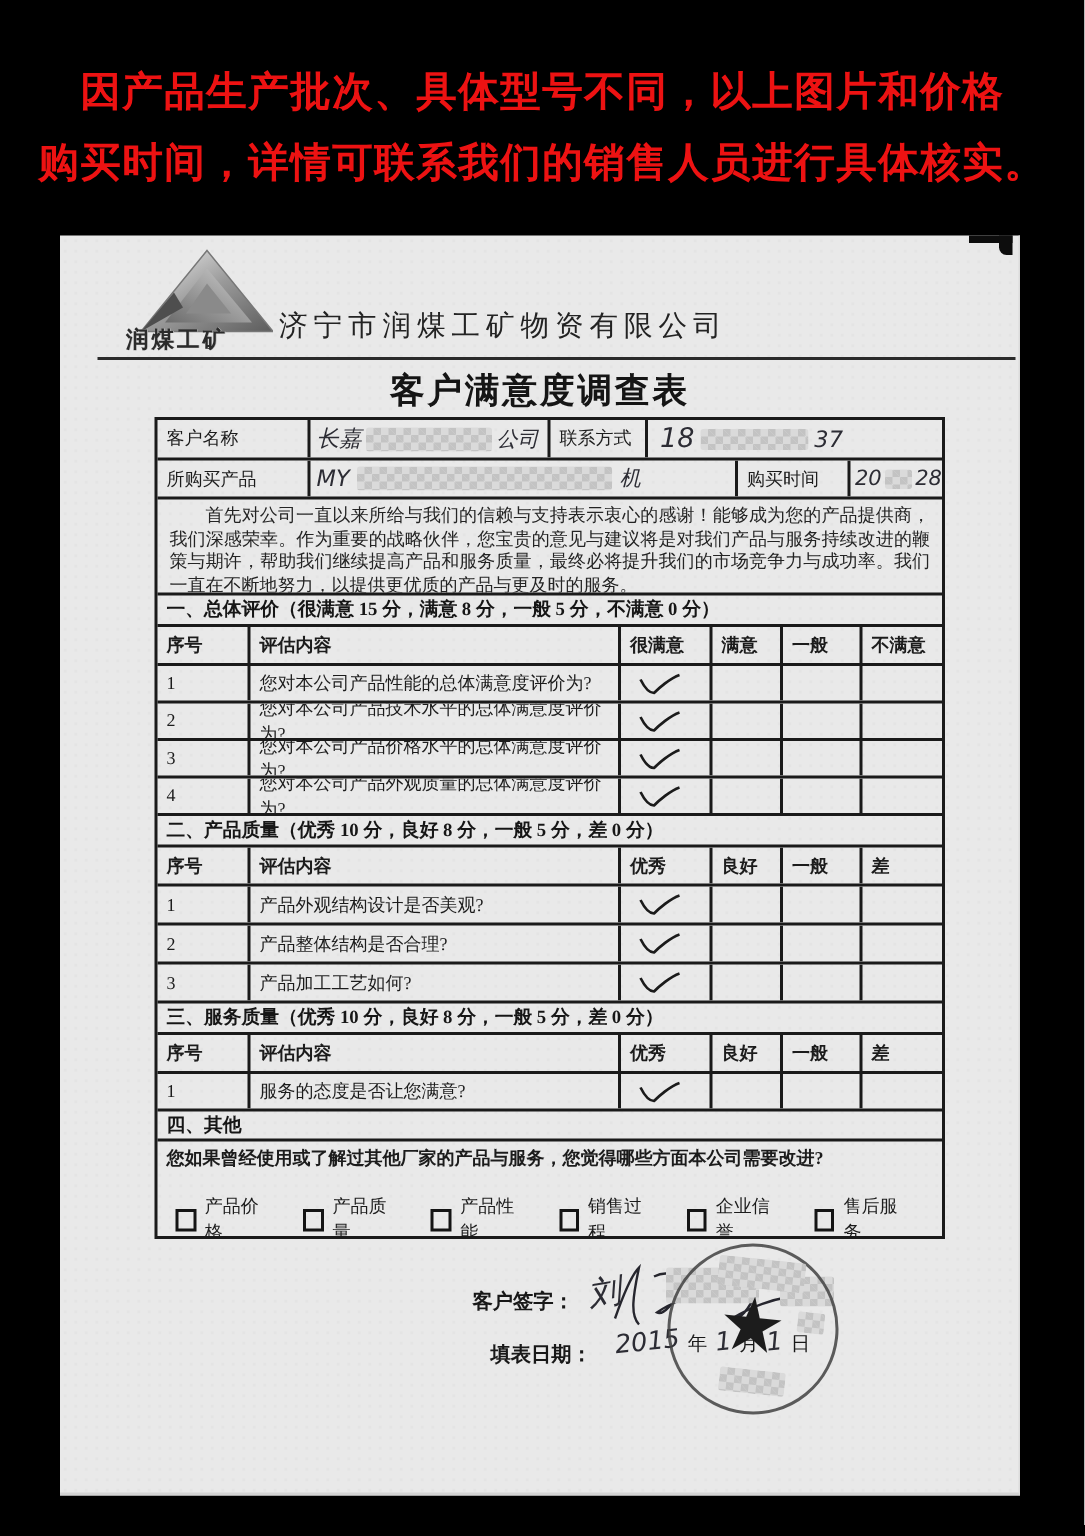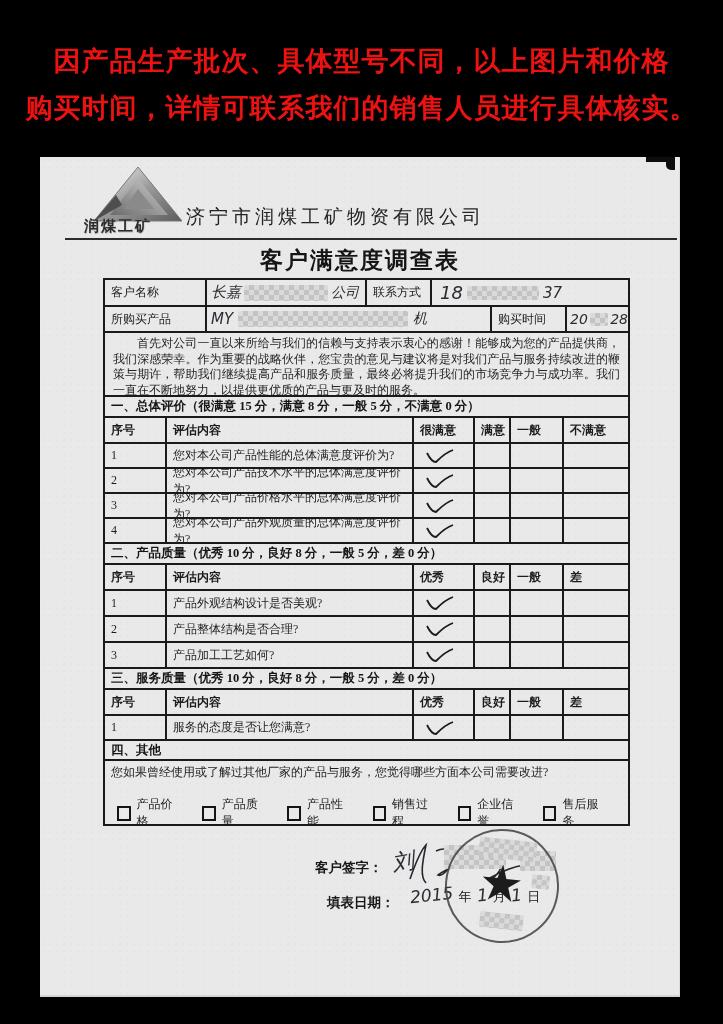--- a/index.html
+++ b/index.html
@@ -35,27 +35,27 @@
   .trow { display:flex; width:100%; border-top:2px solid #1a1a1a; overflow:hidden; }
   .trow.first { border-top:none; }
   .cell { border-left:2px solid #1a1a1a; overflow:hidden; position:relative; }
   .cell.cfirst { border-left:none; }
   .lbl { padding-left:6px; font-size:12px; color:#1c1c1c; }
   .vmid { display:flex; align-items:center; }
   .heading-row { font-size:12.5px; font-weight:700; padding-left:6px; color:#161616; }
   .intro { font-size:12px; line-height:15.5px; padding:3px 8px 2px 8px; text-align:justify;
            text-indent:2em; color:#242424; }
   .colhead { font-size:12px; font-weight:600; }
-  .qtext { font-size:12px; padding:3px 6px; color:#1c1c1c; }
+  .qtext { font-size:12px; padding:3px 6px; color:#1c1c1c;font-weight:bold; }
 
   
   .wA1{width:100px;} .wA2{width:160px;} .wA3{width:65px;} .wA4{width:173px;}
   .wB1{width:100px;} .wB2{width:285px;} .wB3{width:75px;} .wB4{width:63px;}
   
-  .wS1{width:60px;} .wS2{width:247px;} .wS3{width:61px;} .wS4{width:36px;} .wS5{width:53px;} .wS6{width:45px;}
+  .wS1{width:60px;} .wS2{width:247px;} .wS3{width:61px;} .wS4{width:47px;} .wS5{width:53px;} .wS6{width:45px;}
 
   
   .hand { font-family:"DejaVu Sans",sans-serif; font-style:italic; color:#2c2c34; }
   .mosaic { display:inline-block;
     background-image:
       linear-gradient(45deg,#c3c3c3 25%,transparent 25%,transparent 75%,#c3c3c3 75%),
       linear-gradient(45deg,#c3c3c3 25%,#dadada 25%,#dadada 75%,#c3c3c3 75%);
     background-position:0 0,5px 5px; background-size:10px 10px; border-radius:2px; }
   .check { position:absolute; left:10px; top:4px; }
 

